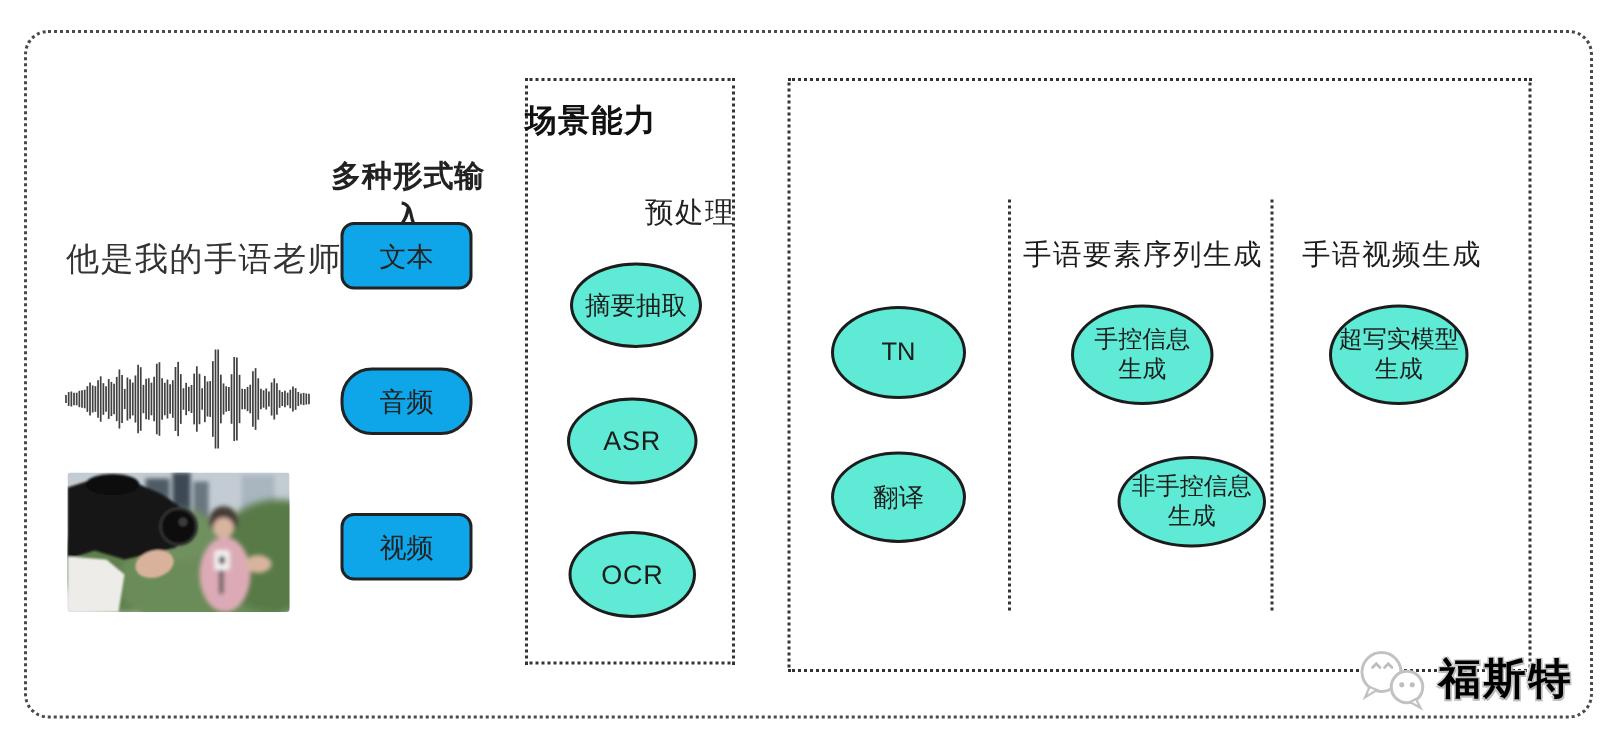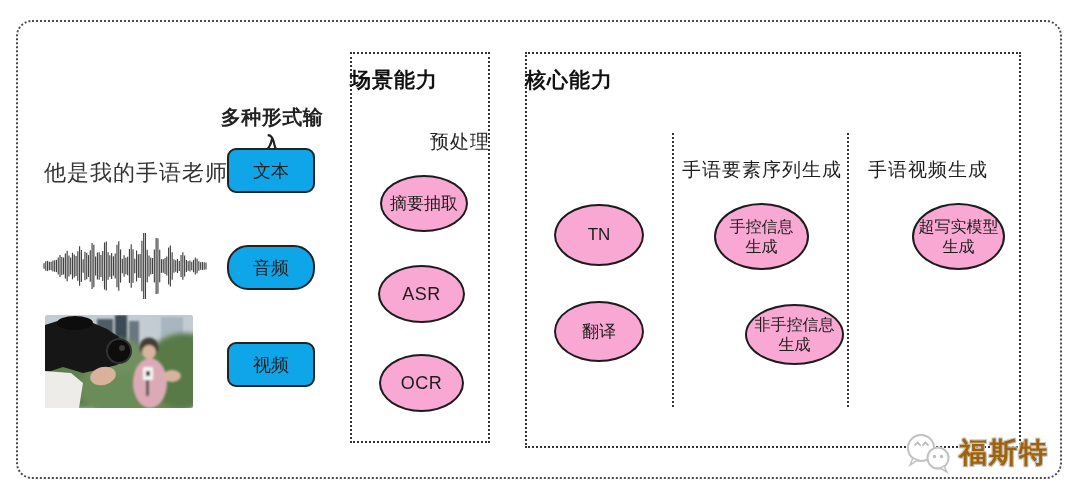--- a/index.html
+++ b/index.html
@@ -37,21 +37,21 @@
   .core-panel{left:525px;top:52px;width:496px;height:396px;}
   .panel-title{
     text-align:left;font-size:21px;font-weight:700;color:#111;letter-spacing:1px;
   }
   .scene-title{left:350px;top:66px;width:140px;}
   .core-title{left:525px;top:66px;width:496px;}
   .scene-sub{
     left:350px;top:129px;width:140px;text-align:right;font-size:19px;color:#222;letter-spacing:1px;
   }
   .ellipse{
-    border:2.5px solid #1c1c1c;border-radius:50%;background:#f9a8d4;
+    border:2.5px solid #1c1c1c;border-radius:50%;background:#5eead4;
     display:flex;align-items:center;justify-content:center;text-align:center;
     box-sizing:border-box;color:#1c1c1c;white-space:pre-line;line-height:1.25;
   }
   .fs17{font-size:17px;}
   .fs16{font-size:16px;}
   .fs18{font-size:18px;letter-spacing:0.5px;}
   .el-summary{left:380px;top:175px;width:88px;height:57px;}
   .el-asr{left:378px;top:265px;width:87px;height:58px;}
   .el-ocr{left:379px;top:354px;width:85px;height:58px;}
   .col-header{
@@ -60,26 +60,26 @@
   }
   .col1h{left:599px;} .col2h{left:762px;} .col3h{left:928px;}
   .divider{
     top:133px;height:274px;width:0;border-left:2px dotted #333;
   }
   .div1{left:672px;} .div2{left:847px;}
   .el-tn{left:554px;top:204px;width:90px;height:62px;}
   .el-trans{left:554px;top:301px;width:90px;height:61px;}
   .el-manual{left:714px;top:203px;width:95px;height:67px;}
   .el-nonmanual{left:745px;top:304px;width:99px;height:61px;}
-  .el-hyperreal{left:912px;top:203px;width:93px;height:67px;text-align:center;}
+  .el-hyperreal{left:886px;top:203px;width:93px;height:67px;text-align:center;}
   .el-highprec{left:882px;top:304px;width:93px;height:61px;}
   .watermark{left:903px;top:428px;width:160px;height:50px;display:flex;align-items:center;z-index:5;}
   .wm-text{
     font-size:28px;font-weight:700;letter-spacing:2px;margin-left:4px;
-    color:#a16207;
+    color:#000000;
     text-shadow:1px 1px 0 #b9b9b9,-1px -1px 0 #cfcfcf,1px -1px 0 #c4c4c4,-1px 1px 0 #c4c4c4;
   }
 </style>
 </head>
 <body>
 
 <div class="canvas">
 
   <div class="outer-border"></div>
 
@@ -240,21 +240,20 @@
 
   <div class="abs panel scene-panel"></div>
   <div class="abs panel-title scene-title">场景能力</div>
   <div class="abs scene-sub">预处理</div>
 
   <div class="abs ellipse fs17 el-summary">摘要抽取</div>
   <div class="abs ellipse fs18 el-asr">ASR</div>
   <div class="abs ellipse fs18 el-ocr">OCR</div>
 
   <div class="abs panel core-panel"></div>
-  <div class="abs panel-title core-title">核心能力</div>
 
   <div class="abs divider div1"></div>
   <div class="abs divider div2"></div>
 
   <div class="abs col-header col2h">手语要素序列生成</div>
   <div class="abs col-header col3h">手语视频生成</div>
 
   <div class="abs ellipse fs17 el-tn">TN</div>
   <div class="abs ellipse fs17 el-trans">翻译</div>
   <div class="abs ellipse fs16 el-manual">手控信息

